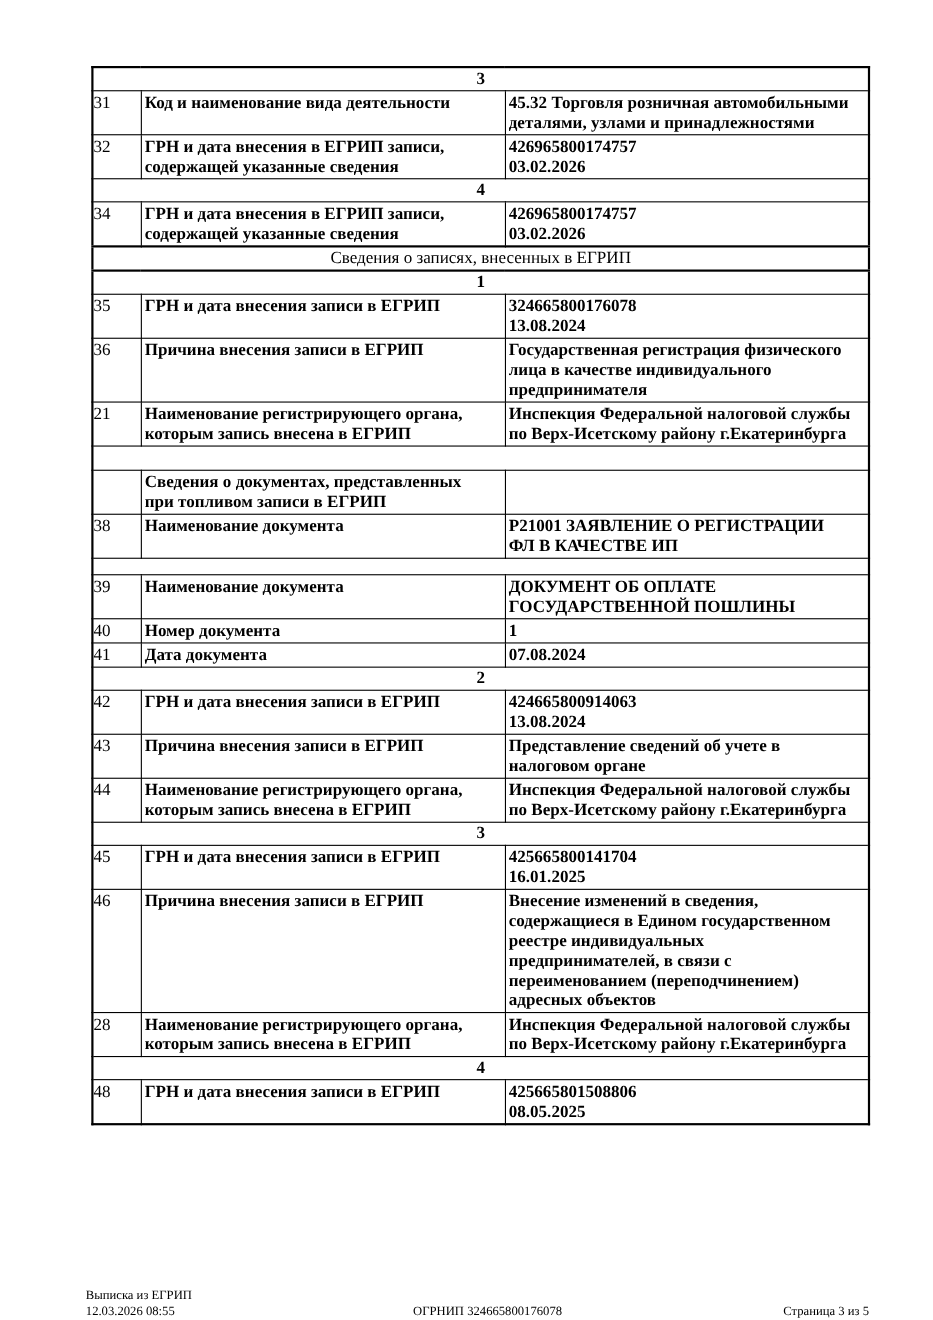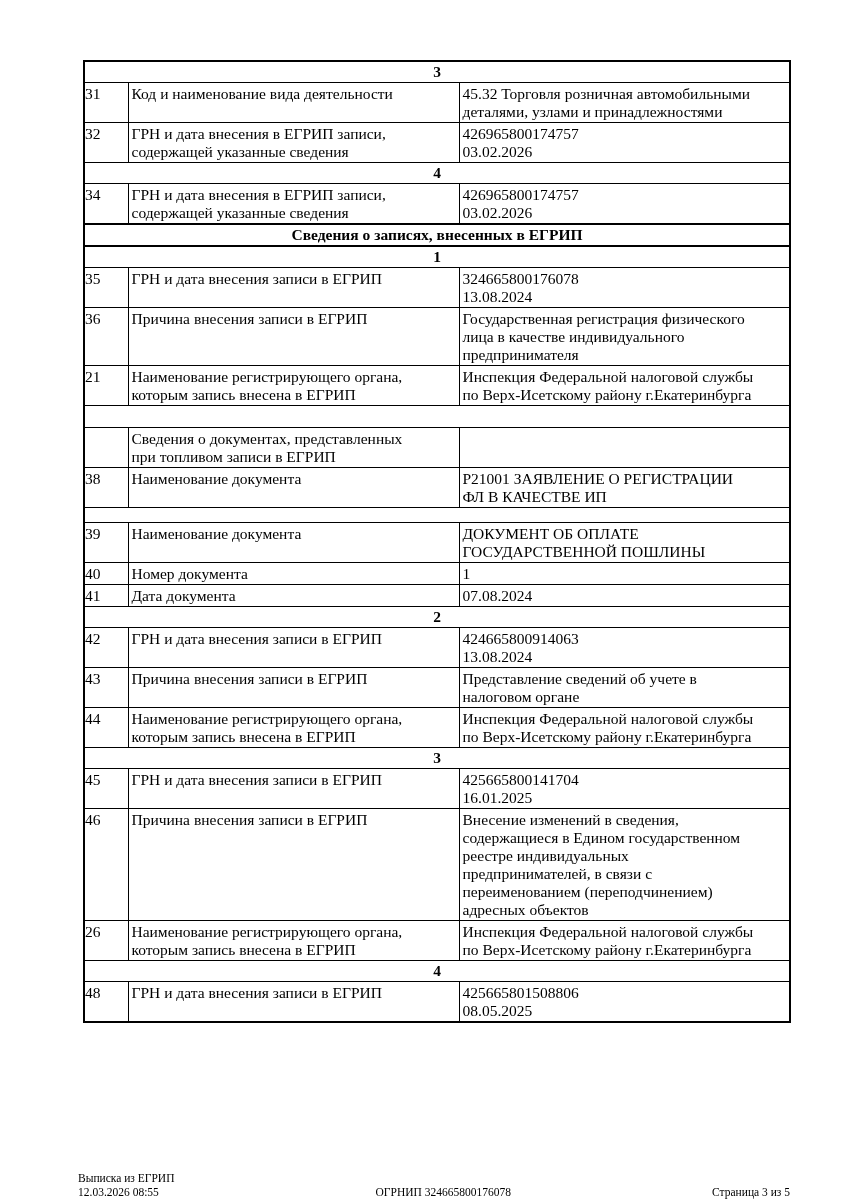--- a/index.html
+++ b/index.html
@@ -36,29 +36,30 @@
   .col-num   { width: 44px; }
   .col-label { width: 331px; }
   .col-value { width: 331px; }
   td.cell-num {
     text-align: left;
     padding-left: 0;
     padding-right: 0;
   }
   td.cell-label, td.cell-value {
     white-space: pre-line;
+    font-weight: bold;
   }
   td.cell-section {
     text-align: center;
     font-weight: bold;
     padding: 1px 3px;
   }
   td.cell-title {
     text-align: center;
-    font-weight: bold;
+    font-weight: normal;
     padding: 1px 3px;
     border-top: 2px solid #000000;
     border-bottom: 2px solid #000000;
   }
   tr.spacer-lg td { height: 18px; }
   tr.spacer-sm td { height: 11px; }
   .footer {
     position: absolute;
     left: 78px;
     right: 58px;
@@ -205,21 +206,21 @@
           <td class="cell-num">46</td>
           <td class="cell-label">Причина внесения записи в ЕГРИП</td>
           <td class="cell-value">Внесение изменений в сведения,
 содержащиеся в Едином государственном
 реестре индивидуальных
 предпринимателей, в связи с
 переименованием (переподчинением)
 адресных объектов</td>
         </tr>
         <tr>
-          <td class="cell-num">26</td>
+          <td class="cell-num">28</td>
           <td class="cell-label">Наименование регистрирующего органа,
 которым запись внесена в ЕГРИП</td>
           <td class="cell-value">Инспекция Федеральной налоговой службы
 по Верх-Исетскому району г.Екатеринбурга</td>
         </tr>
         <tr>
           <td class="cell-section" colspan="3">4</td>
         </tr>
         <tr>
           <td class="cell-num">48</td>

